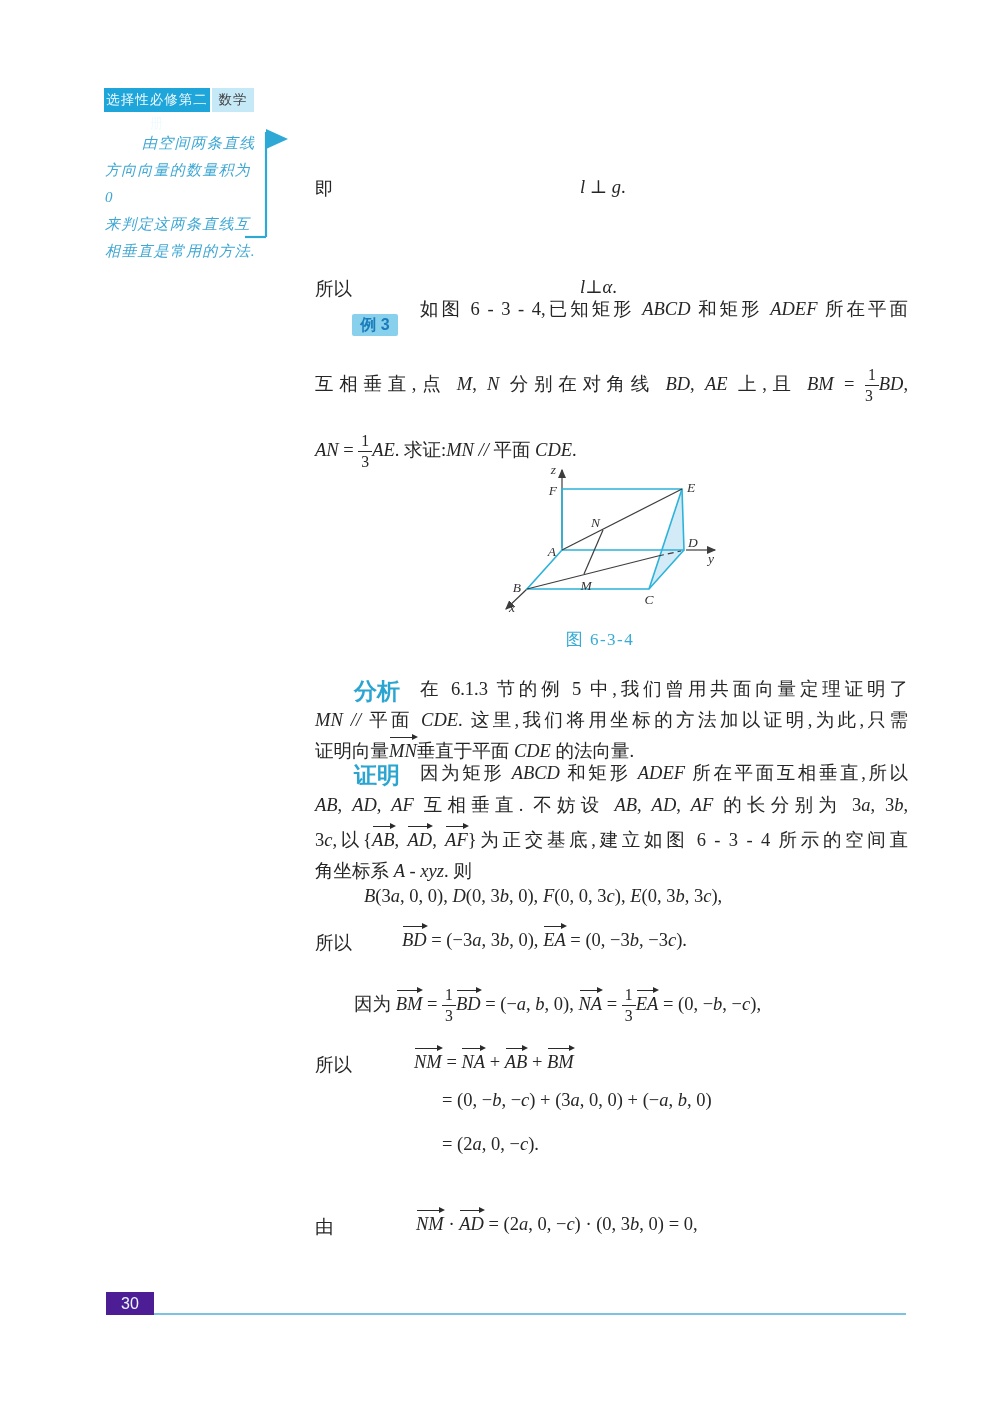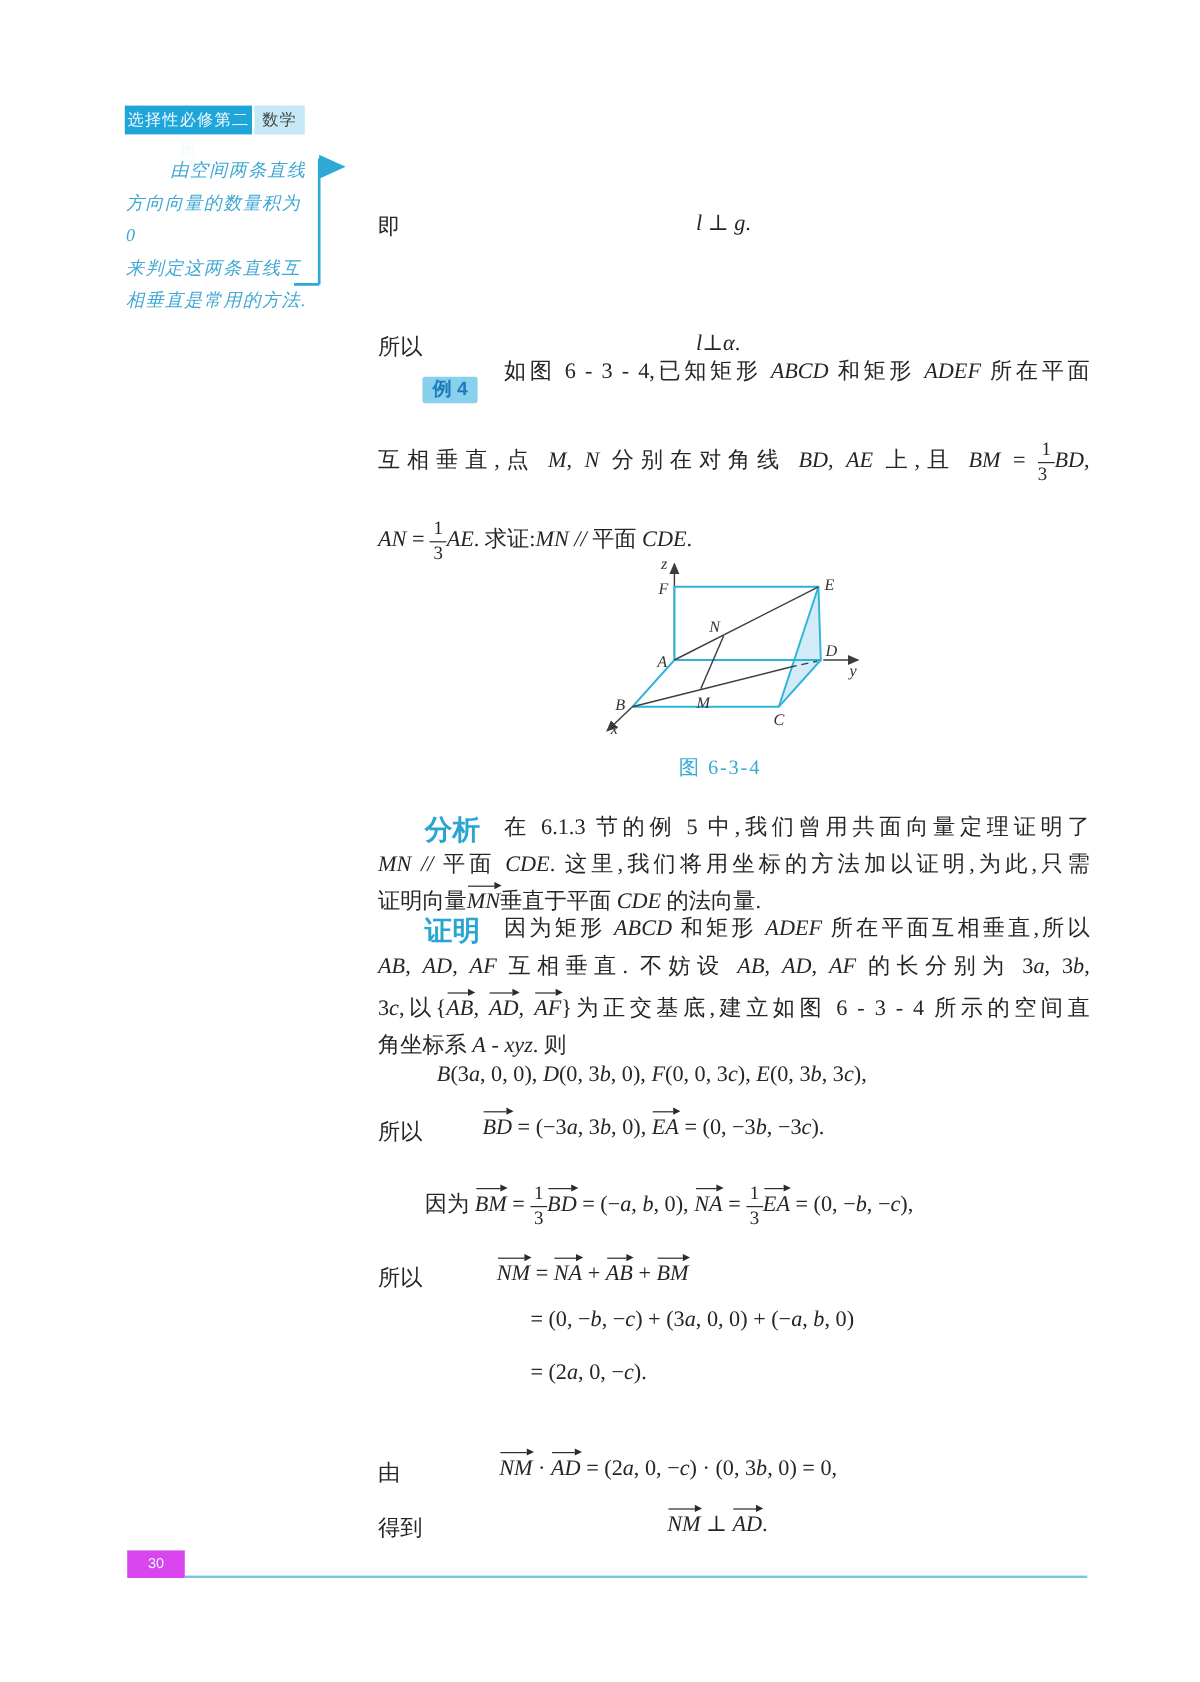--- a/index.html
+++ b/index.html
@@ -31,22 +31,22 @@
               border-left:6px solid #2b2b2b;border-top:3.2px solid transparent;border-bottom:3.2px solid transparent;}
   .frac{display:inline-block;text-align:center;vertical-align:-0.7em;font-size:0.85em;line-height:1.15;font-style:normal;}
   .frac .num{display:block;border-bottom:1.2px solid #2b2b2b;padding:0 3px 1px;}
   .frac .den{display:block;padding-top:1px;}
   .badge{left:352px;top:314px;width:46px;height:22px;background:#89d0ec;color:#1a7cba;
          font-weight:700;font-size:16px;line-height:22px;text-align:center;border-radius:2px;}
   .seclbl{font-weight:700;color:#2aa5d2;font-size:23px;}
   .caption{left:470px;top:628px;width:260px;text-align:center;color:#36abd5;
            font-size:17px;letter-spacing:1.5px;}
   
-  .pgbox{left:106px;top:1292px;width:48px;height:23px;background:#d946ef;color:#eaf7ff;
-         font-size:12px;line-height:23px;text-align:center;}
+  .pgbox{left:106px;top:1292px;width:48px;height:23px;background:#4c1d95;color:#eaf7ff;
+         font-size:16px;line-height:23px;text-align:center;}
   .pgline{left:154px;top:1313px;width:752px;height:2px;background:#7cc3e2;}
 </style>
 </head>
 <body>
 
 <div class="page">
 
   <div class="abs hdr-box1 sans">选择性必修第二册</div>
   <div class="abs hdr-box2 sans">数学</div>
 
@@ -64,21 +64,21 @@
 
   <div class="abs" style="top:176px;left:0;width:1000px;height:26px;">
     <span class="lbl" style="left:315px;">即</span>
     <span class="formula" style="left:580px;"><span class="seg-i">l</span><span class="seg-t"> ⊥ </span><span class="seg-i">g</span><span class="seg-t">.</span></span>
   </div>
   <div class="abs" style="top:276px;left:0;width:1000px;height:26px;">
     <span class="lbl" style="left:315px;">所以</span>
     <span class="formula" style="left:580px;"><span class="seg-i">l</span><span class="seg-t">⊥</span><span class="seg-i">α</span><span class="seg-t">.</span></span>
   </div>
 
-  <div class="abs badge sans">例 4</div>
+  <div class="abs badge sans">例 3</div>
   <div class="abs flow jline" style="top:296px;left:420px;width:488px;"><span class="seg-t">如图 6 - 3 - 4,已知矩形 </span><span class="seg-i">ABCD</span><span class="seg-t"> 和矩形 </span><span class="seg-i">ADEF</span><span class="seg-t"> 所在平面</span></div>
   <div class="abs flow jline" style="top:366px;left:315px;width:593px;"><span class="seg-t">互相垂直,点 </span><span class="seg-i">M</span><span class="seg-t">, </span><span class="seg-i">N</span><span class="seg-t"> 分别在对角线 </span><span class="seg-i">BD</span><span class="seg-t">, </span><span class="seg-i">AE</span><span class="seg-t"> 上,且 </span><span class="seg-i">BM</span><span class="seg-t"> = </span><span class="frac"><span class="num">1</span><span class="den">3</span></span><span class="seg-i">BD</span><span class="seg-t">,</span></div>
   <div class="abs flow" style="top:432px;left:315px;"><span class="seg-i">AN</span><span class="seg-t"> = </span><span class="frac"><span class="num">1</span><span class="den">3</span></span><span class="seg-i">AE</span><span class="seg-t">. 求证:</span><span class="seg-i">MN</span><span class="seg-t"> </span><span class="seg-i">//</span><span class="seg-t"> 平面 </span><span class="seg-i">CDE</span><span class="seg-t">.</span></div>
 
   <svg class="abs" style="left:470px;top:450px;width:260px;height:175px;" viewBox="470 450 260 175">
     <defs>
       <marker id="ah" markerWidth="9" markerHeight="8" refX="7" refY="3.5" orient="auto">
         <path d="M0,0 L8,3.5 L0,7 Z" fill="#3d3d3d"></path>
       </marker>
     </defs>
@@ -135,21 +135,17 @@
   </div>
 
   <div class="abs flow" style="top:1090px;left:442px;"><span class="seg-t">= (0, −</span><span class="seg-i">b</span><span class="seg-t">, −</span><span class="seg-i">c</span><span class="seg-t">) + (3</span><span class="seg-i">a</span><span class="seg-t">, 0, 0) + (−</span><span class="seg-i">a</span><span class="seg-t">, </span><span class="seg-i">b</span><span class="seg-t">, 0)</span></div>
   <div class="abs flow" style="top:1134px;left:442px;"><span class="seg-t">= (2</span><span class="seg-i">a</span><span class="seg-t">, 0, −</span><span class="seg-i">c</span><span class="seg-t">).</span></div>
 
   <div class="abs" style="top:1214px;left:0;width:1000px;height:26px;">
     <span class="lbl" style="left:315px;">由</span>
     <span class="formula" style="left:416px;"><span class="vec">NM</span><span class="seg-t"> · </span><span class="vec">AD</span><span class="seg-t"> = (2</span><span class="seg-i">a</span><span class="seg-t">, 0, −</span><span class="seg-i">c</span><span class="seg-t">) · (0, 3</span><span class="seg-i">b</span><span class="seg-t">, 0) = 0,</span></span>
   </div>
 
-  <div class="abs" style="top:1260px;left:0;width:1000px;height:26px;">
-    <span class="lbl" style="left:315px;">得到</span>
-    <span class="formula" style="left:556px;"><span class="vec">NM</span><span class="seg-t"> ⊥ </span><span class="vec">AD</span><span class="seg-t">.</span></span>
-  </div>
 
   <div class="abs pgbox sans">30</div>
   <div class="abs pgline"></div>
 
 </div>
 
 </body></html>

